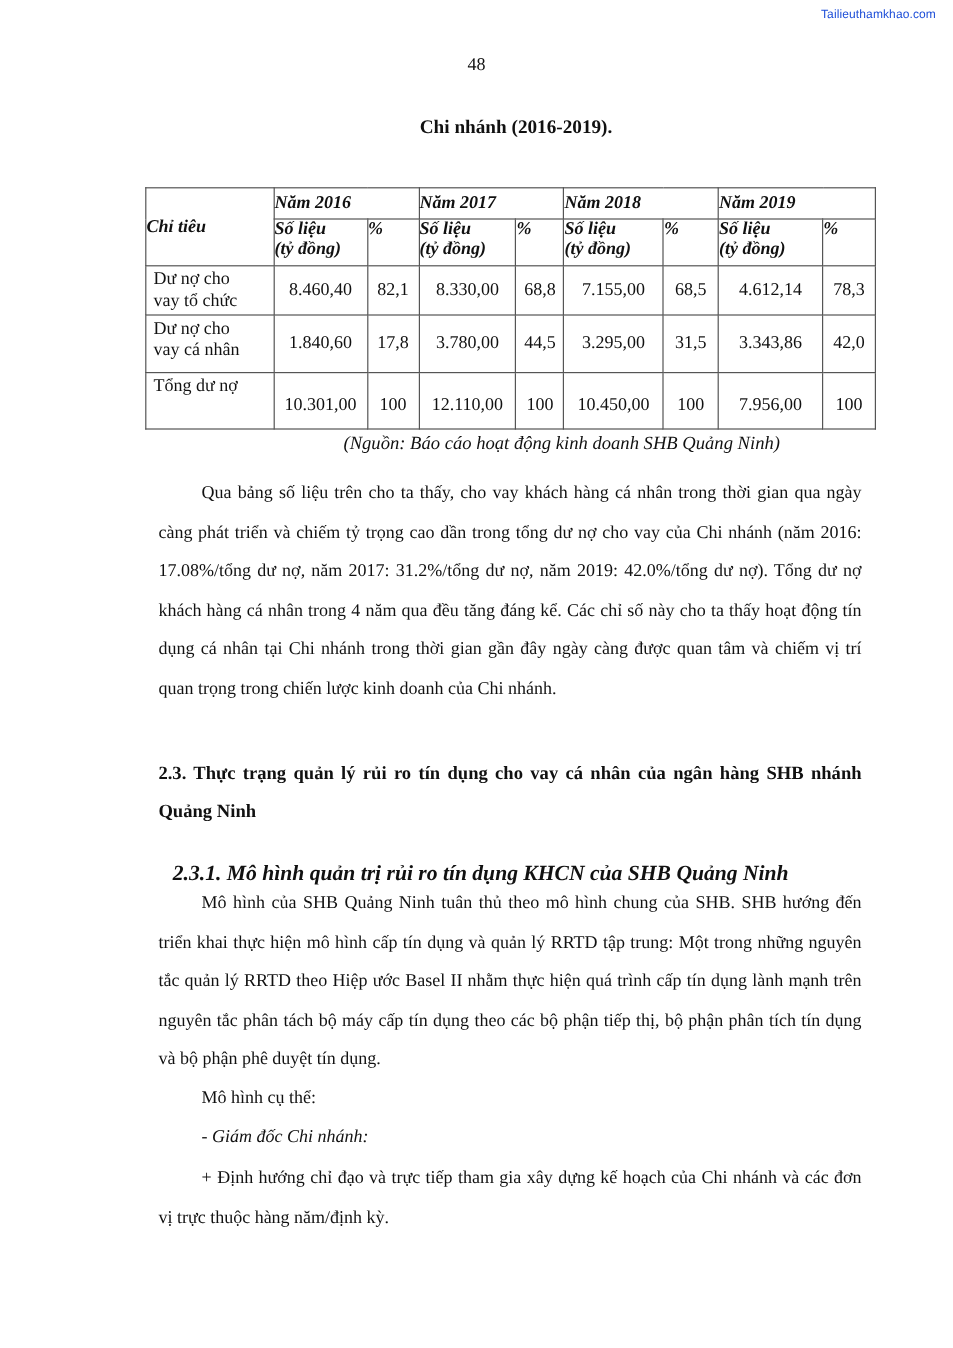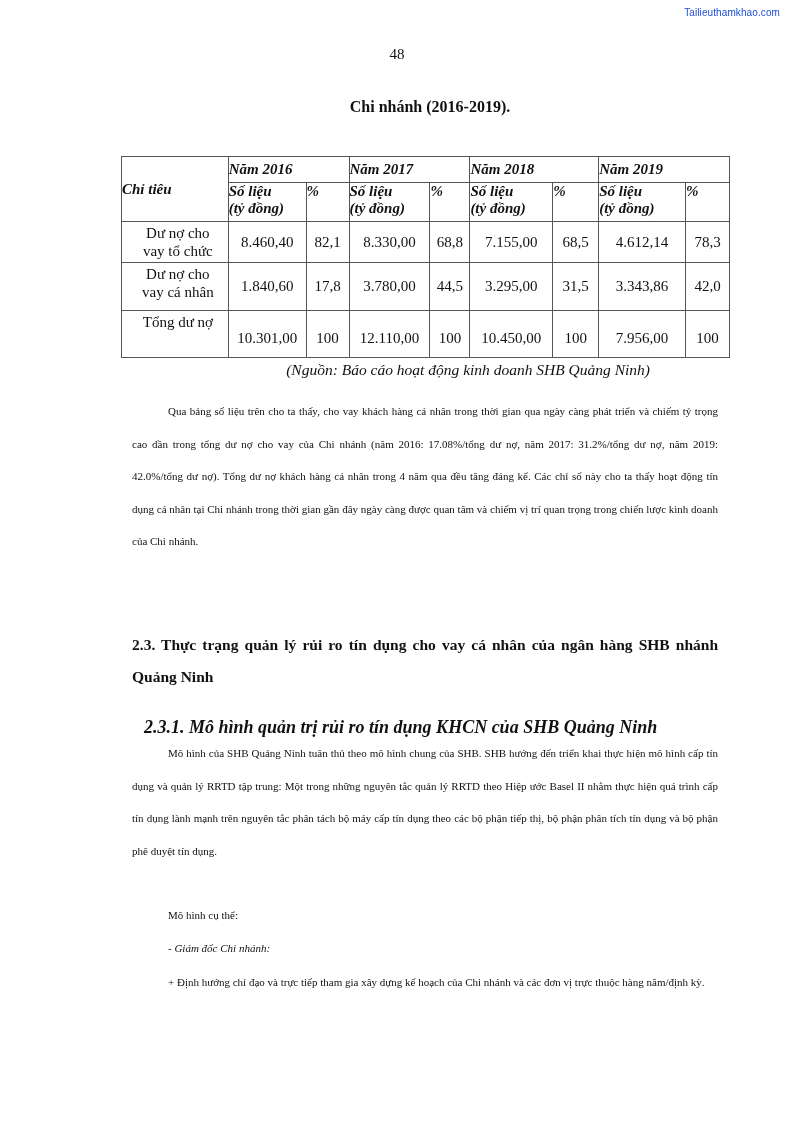--- a/index.html
+++ b/index.html
@@ -6,23 +6,23 @@
     body { width: 794px; height: 1123px; position: relative; overflow: hidden;
            font-family: "Liberation Serif", "DejaVu Serif", serif; color: #111; }
     .watermark { position: absolute; top: 7px; right: 14px; font-family: "Liberation Sans", "DejaVu Sans", sans-serif;
                  font-size: 10px; color: #1d4ed8; letter-spacing: 0.1px; }
     .page-num { position: absolute; top: 46px; left: 0; width: 794px; text-align: center; font-size: 15px; }
     .caption { position: absolute; left: 120px; width: 620px; text-align: center; font-weight: bold; font-size: 16px; line-height: 33px; top: 90px; }
     table.data { position: absolute; left: 121px; top: 156px; width: 609px; border-collapse: collapse; font-size: 15px; }
     table.data td, table.data th { border: 1px solid #555; padding: 0; }
     table.data th { font-weight: bold; text-align: left; line-height: 17px; font-style: italic; }
     table.data td.num { text-align: center; vertical-align: middle; }
-    table.data td.label { text-align: center; padding-left: 6px; vertical-align: top; line-height: 18px; padding-top: 2px; }
+    table.data td.label { text-align: left; padding-left: 6px; vertical-align: top; line-height: 18px; padding-top: 2px; }
     .source { position: absolute; left: 120px; width: 620px; top: 361px; text-align: right; font-style: italic; font-size: 15.5px; padding-right: 90px; box-sizing: border-box; }
-    .para { position: absolute; left: 132px; width: 586px; font-size: 11px; line-height: 32.6px; text-align: justify; margin: 0; }
+    .para { position: absolute; left: 132px; width: 586px; font-size: 15px; line-height: 32.6px; text-align: justify; margin: 0; }
     .heading { position: absolute; left: 132px; width: 586px; font-size: 15.5px; font-weight: bold; line-height: 32px; margin: 0; text-align: justify; }
     .subheading { position: absolute; left: 132px; width: 586px; font-size: 18px; font-weight: bold; font-style: italic; margin: 12px; }
     .italic { font-style: italic; }
   </style>
 </head>
 <body>
 
 <div class="watermark">Tailieuthamkhao.com</div>
 <div class="page-num">48</div>
 

